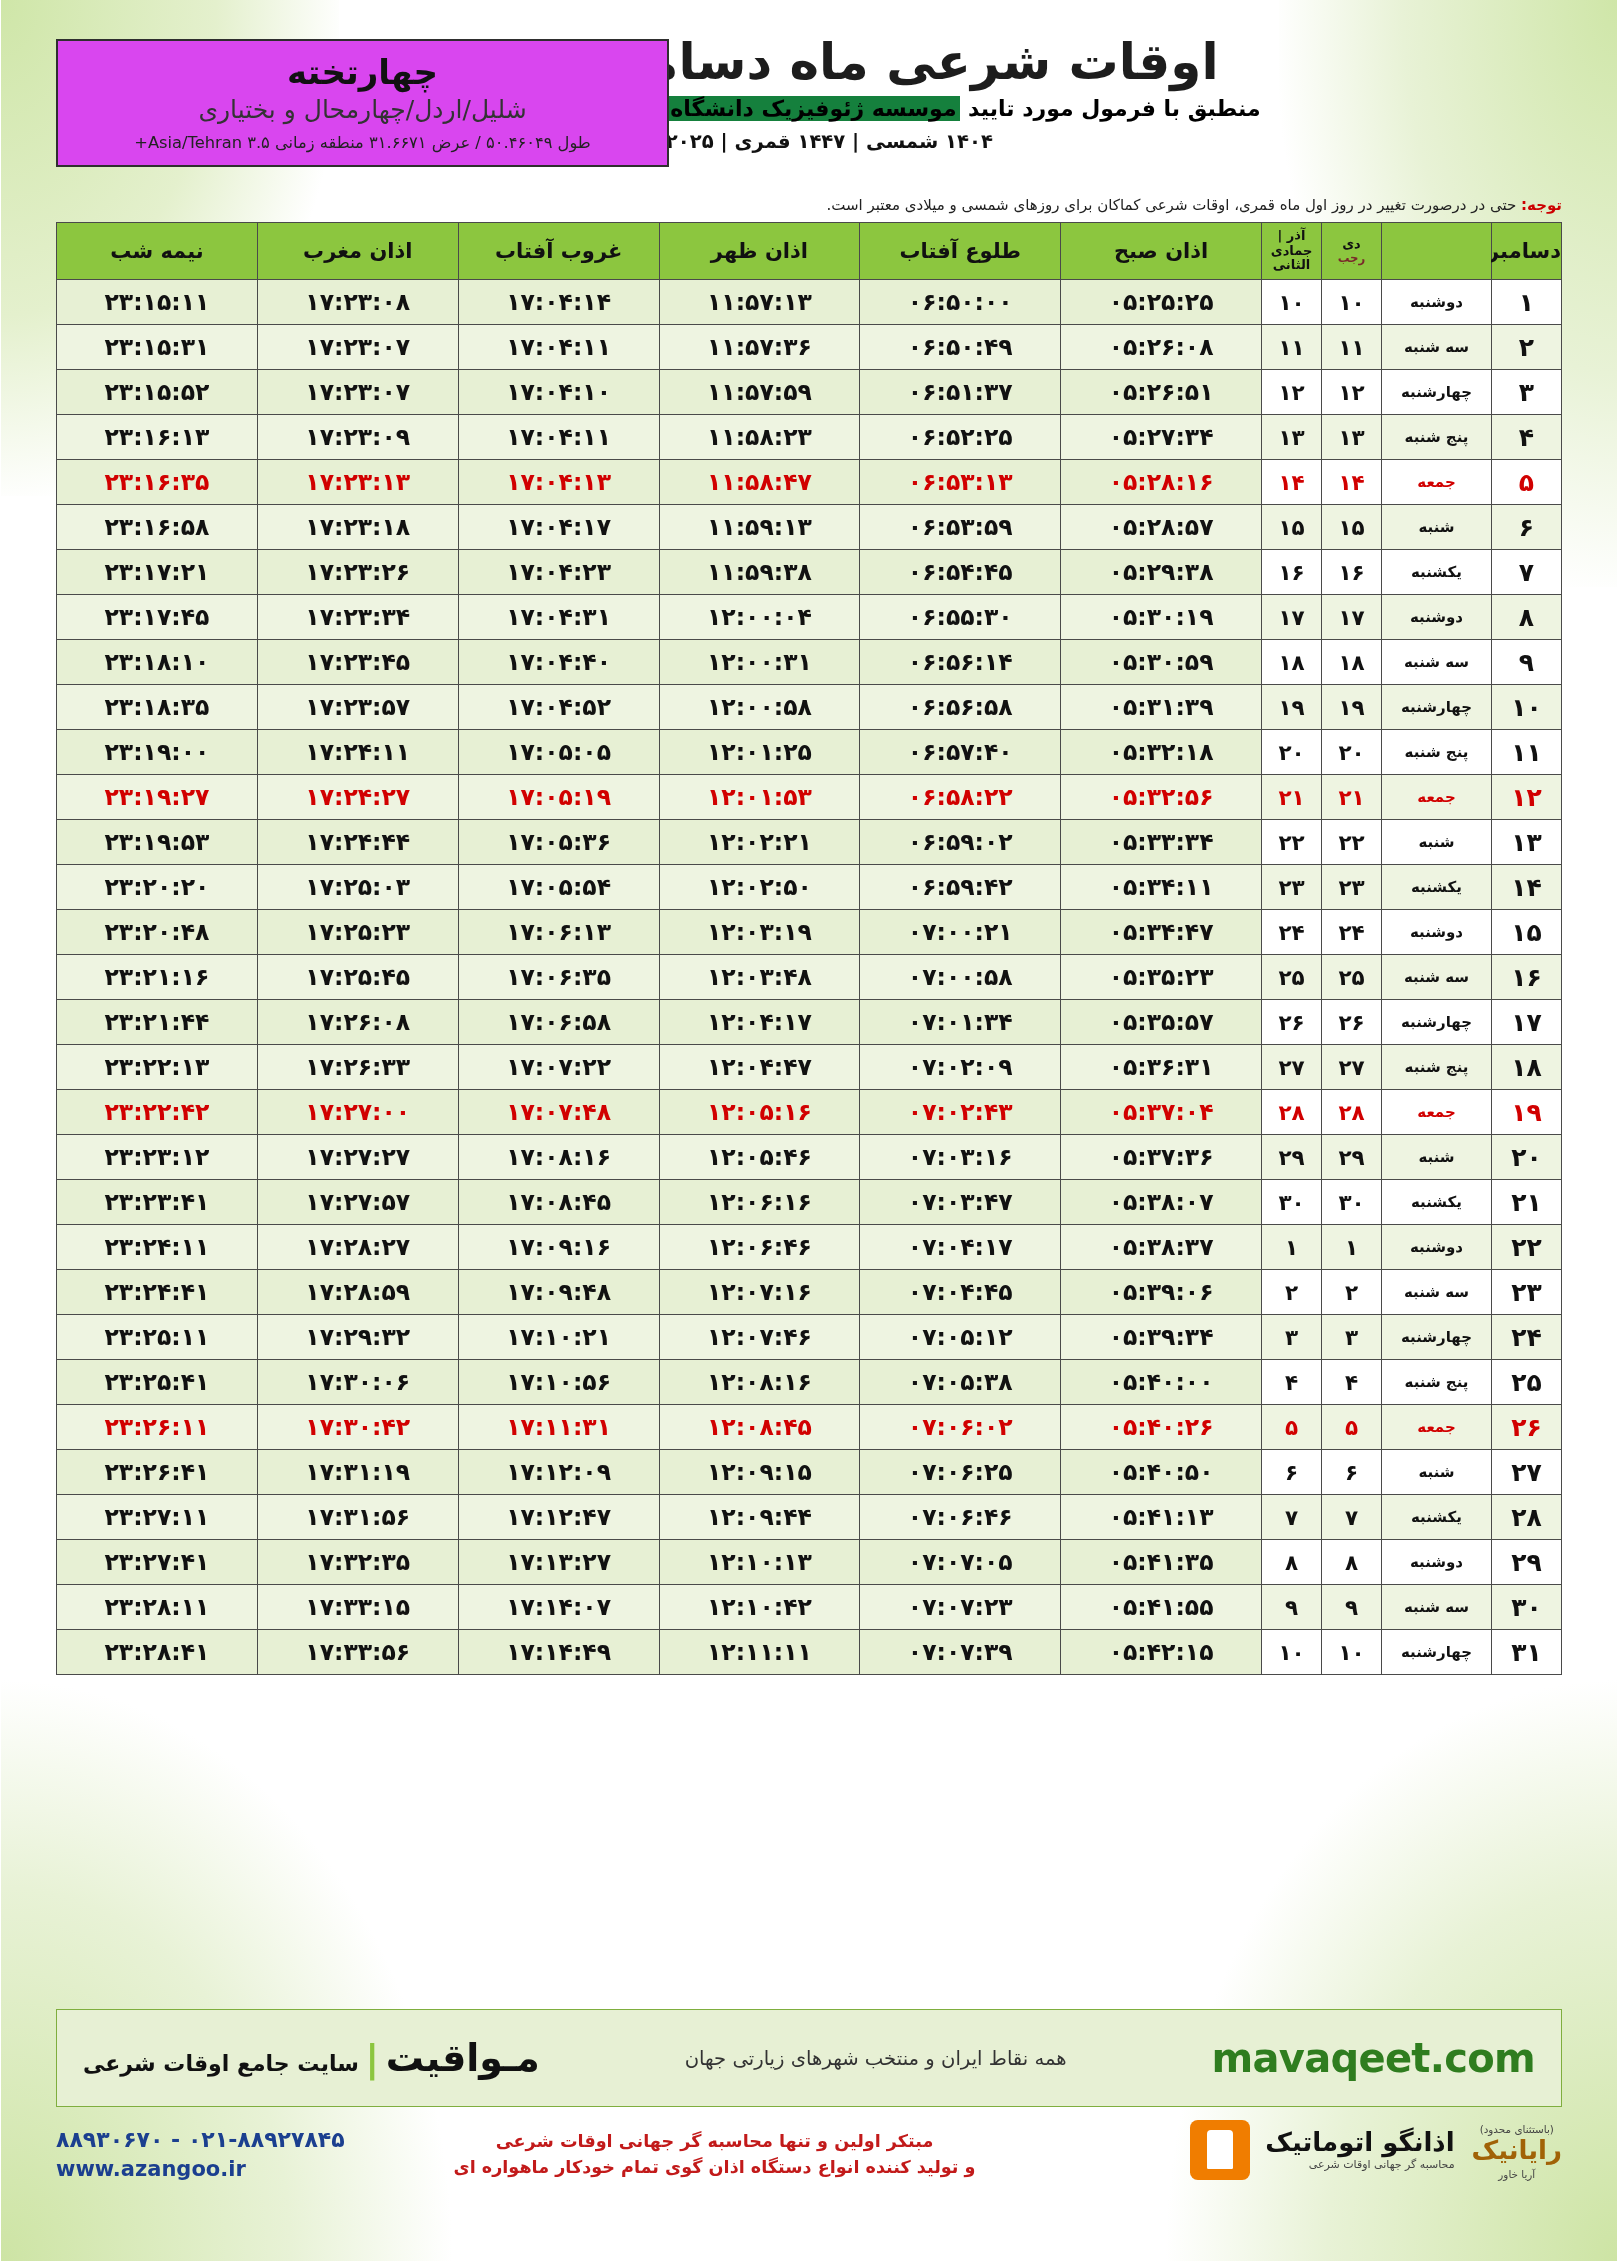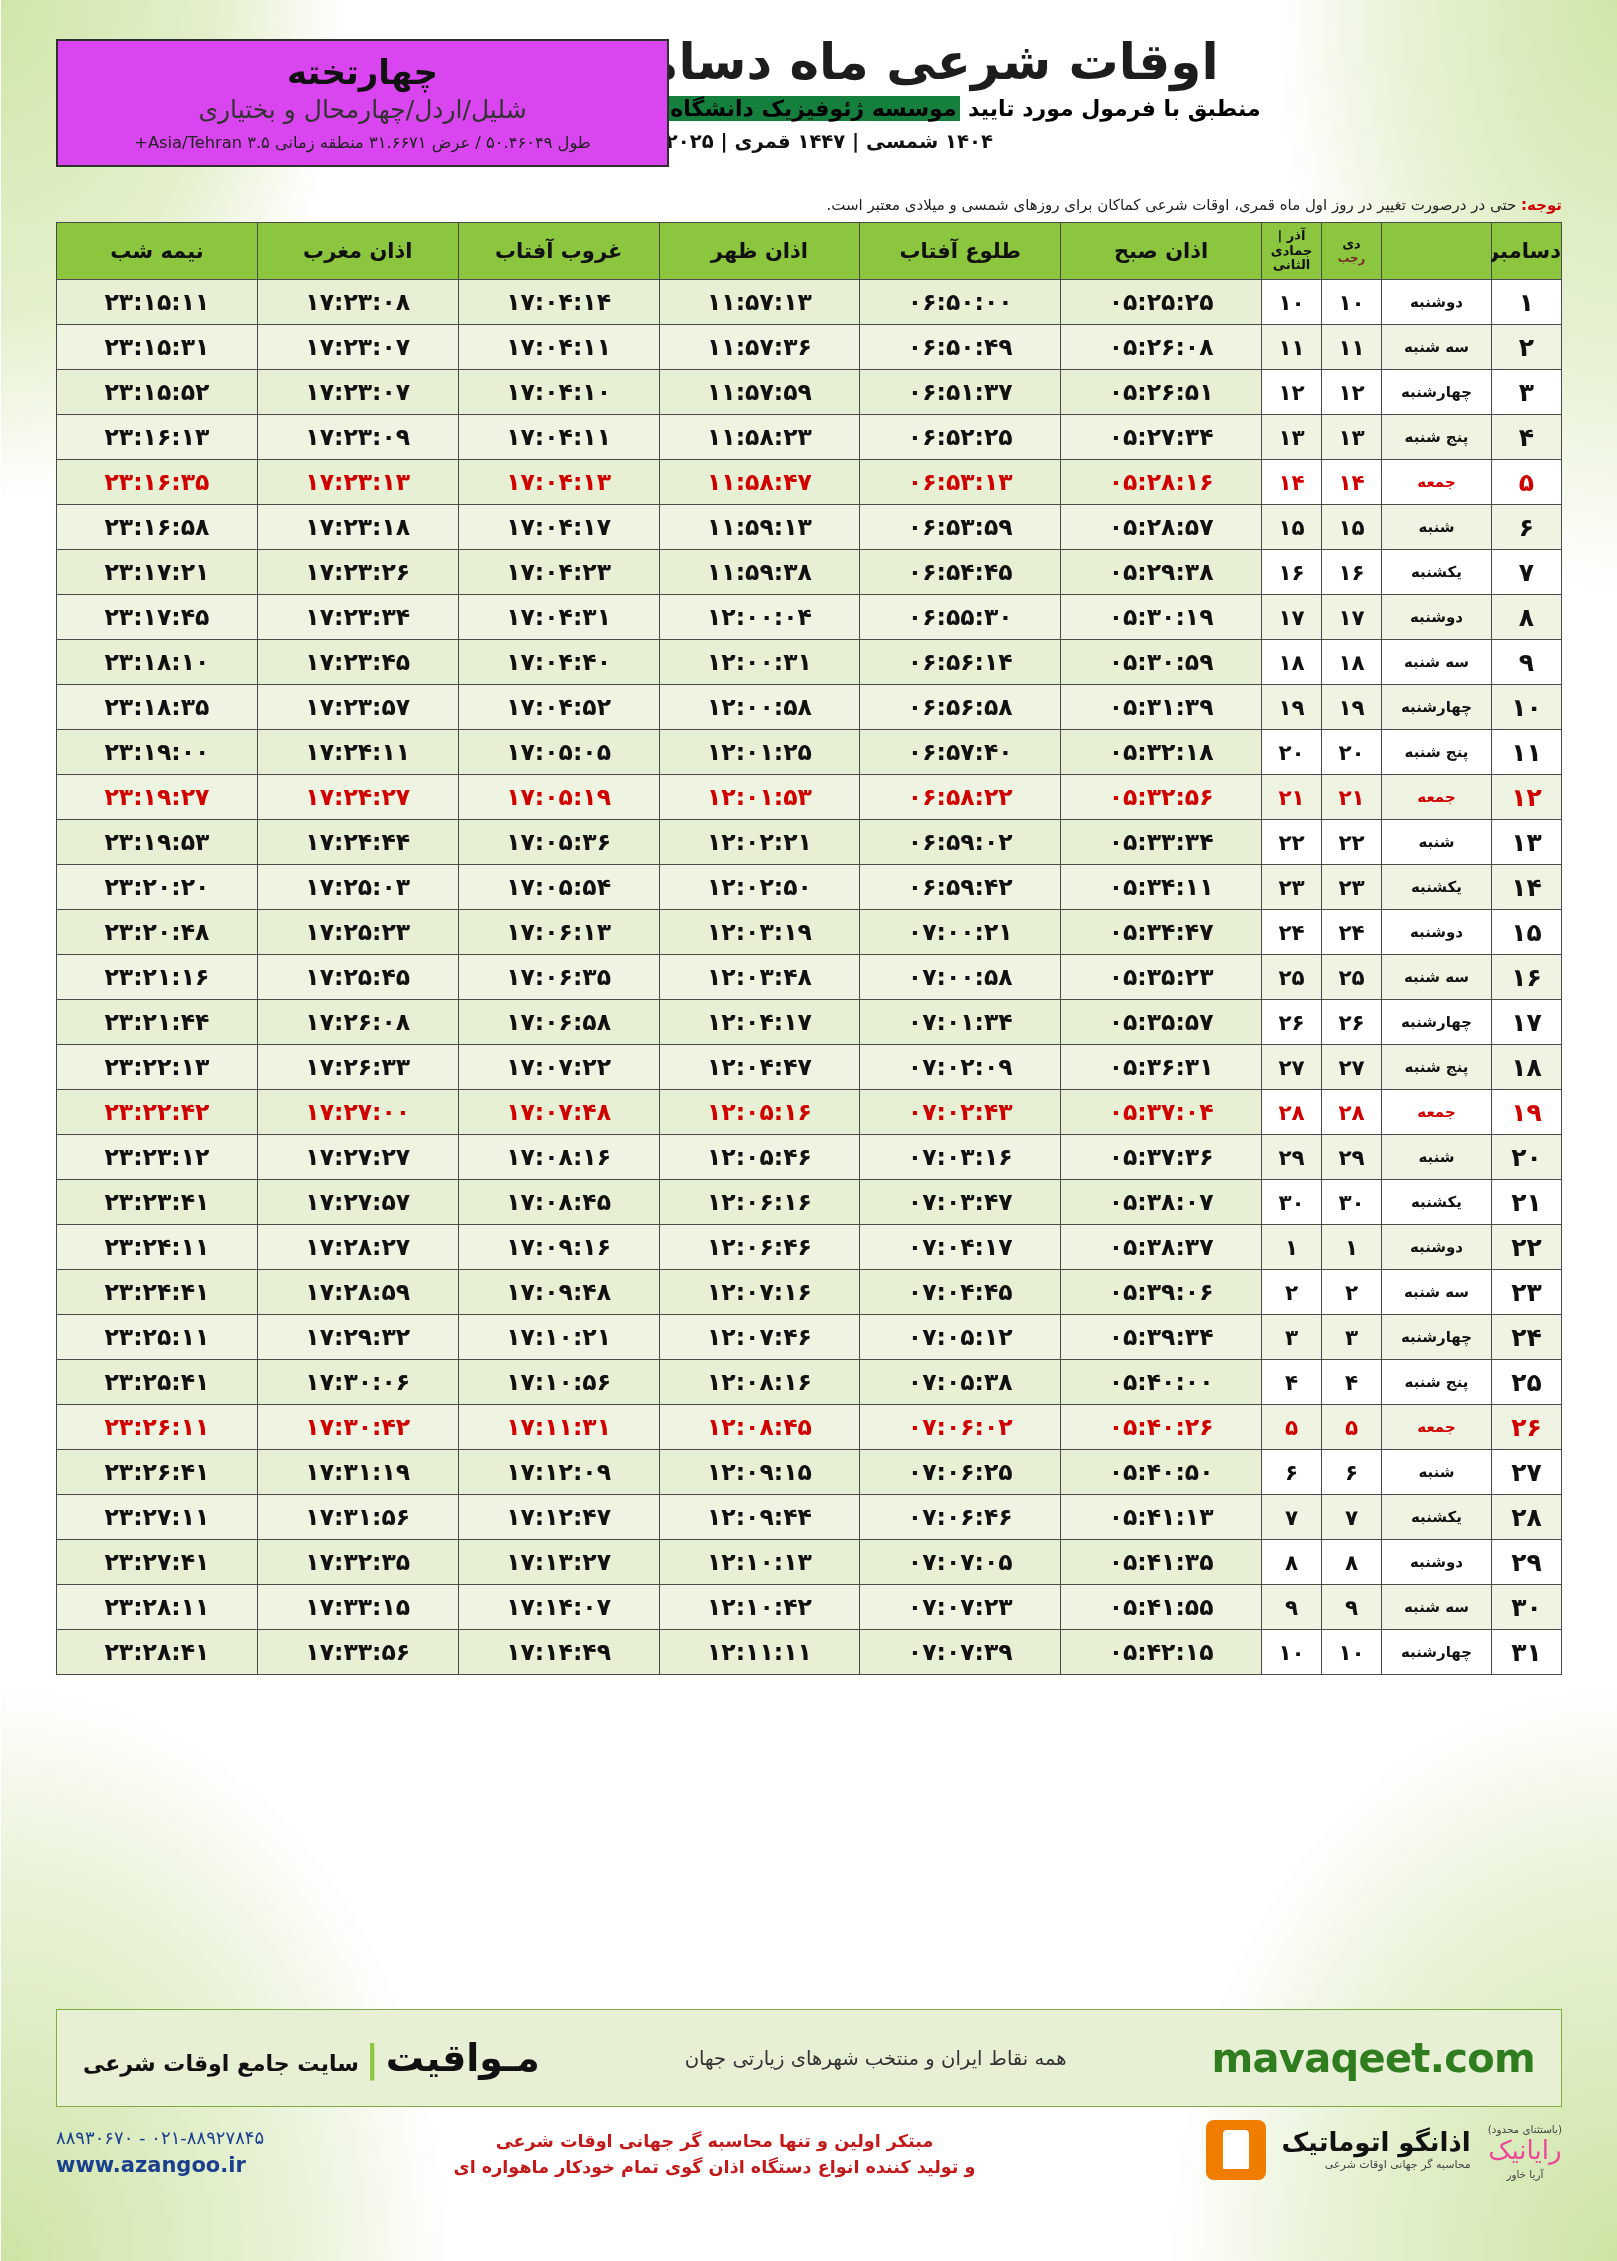--- a/index.html
+++ b/index.html
@@ -86,33 +86,33 @@
     box-sizing:border-box;padding:0 26px;
   }
   .brand-fa{font-size:38px;font-weight:bold;color:#111;white-space:nowrap;}
   .brand-fa .thin{font-size:22px;font-weight:bold;}
   .brand-sep{color:#8cc63f;margin:0 6.5px;}
   .brand-tag{font-size:19.6px;color:#333;margin-right:auto;margin-left:auto;}
   .brand-en{font-size:40px;font-weight:bold;color:#2f7d1f;letter-spacing:-0.7px;text-align:right;}
 
   .footer{position:absolute;left:56px;right:56px;top:2120px;height:111px;}
   .f-phone{position:absolute;left:0;top:6.5px;text-align:left;}
-  .f-phone .ph{font-size:18px;font-weight:normal;color:#1b3f8f;}
+  .f-phone .ph{font-size:22px;font-weight:bold;color:#1b3f8f;}
   .f-phone .web{font-size:21px;font-weight:bold;color:#1b3f8f;margin-top:5.2px;}
   .f-mid{position:absolute;left:365px;top:9px;width:587px;text-align:center;}
   .f-mid .l1{font-size:17.6px;color:#c21a1a;font-weight:bold;line-height:1.45;}
   .f-logos{position:absolute;right:0;top:0;display:flex;align-items:center;gap:17px;}
   .logo-azangoo{display:flex;align-items:center;gap:15px;}
   .az-badge{width:60px;height:60px;background:#f07d00;border-radius:7.8px;position:relative;}
   .az-badge:after{content:"";position:absolute;left:17px;top:10.4px;width:26px;height:39px;
     background:#fff;border-radius:3.9px 3.9px 1.3px 1.3px;}
   .az-text{font-size:26px;font-weight:bold;color:#111;line-height:1;}
   .az-sub{font-size:11px;color:#444;margin-top:3.9px;}
   .logo-rayanic{text-align:center;}
-  .ry-text{font-size:26px;font-weight:normal;color:#ec4899;}
+  .ry-text{font-size:26px;font-weight:bold;color:#a16207;}
   .ry-sub{font-size:10.4px;color:#444;margin-top:2.6px;}
 </style>
 </head>
 <body>
 
 <div class="page">
   <div class="wash-tl"></div>
   <div class="wash-tr"></div>
   <div class="wash-bl"></div>
   <div class="wash-br"></div>

